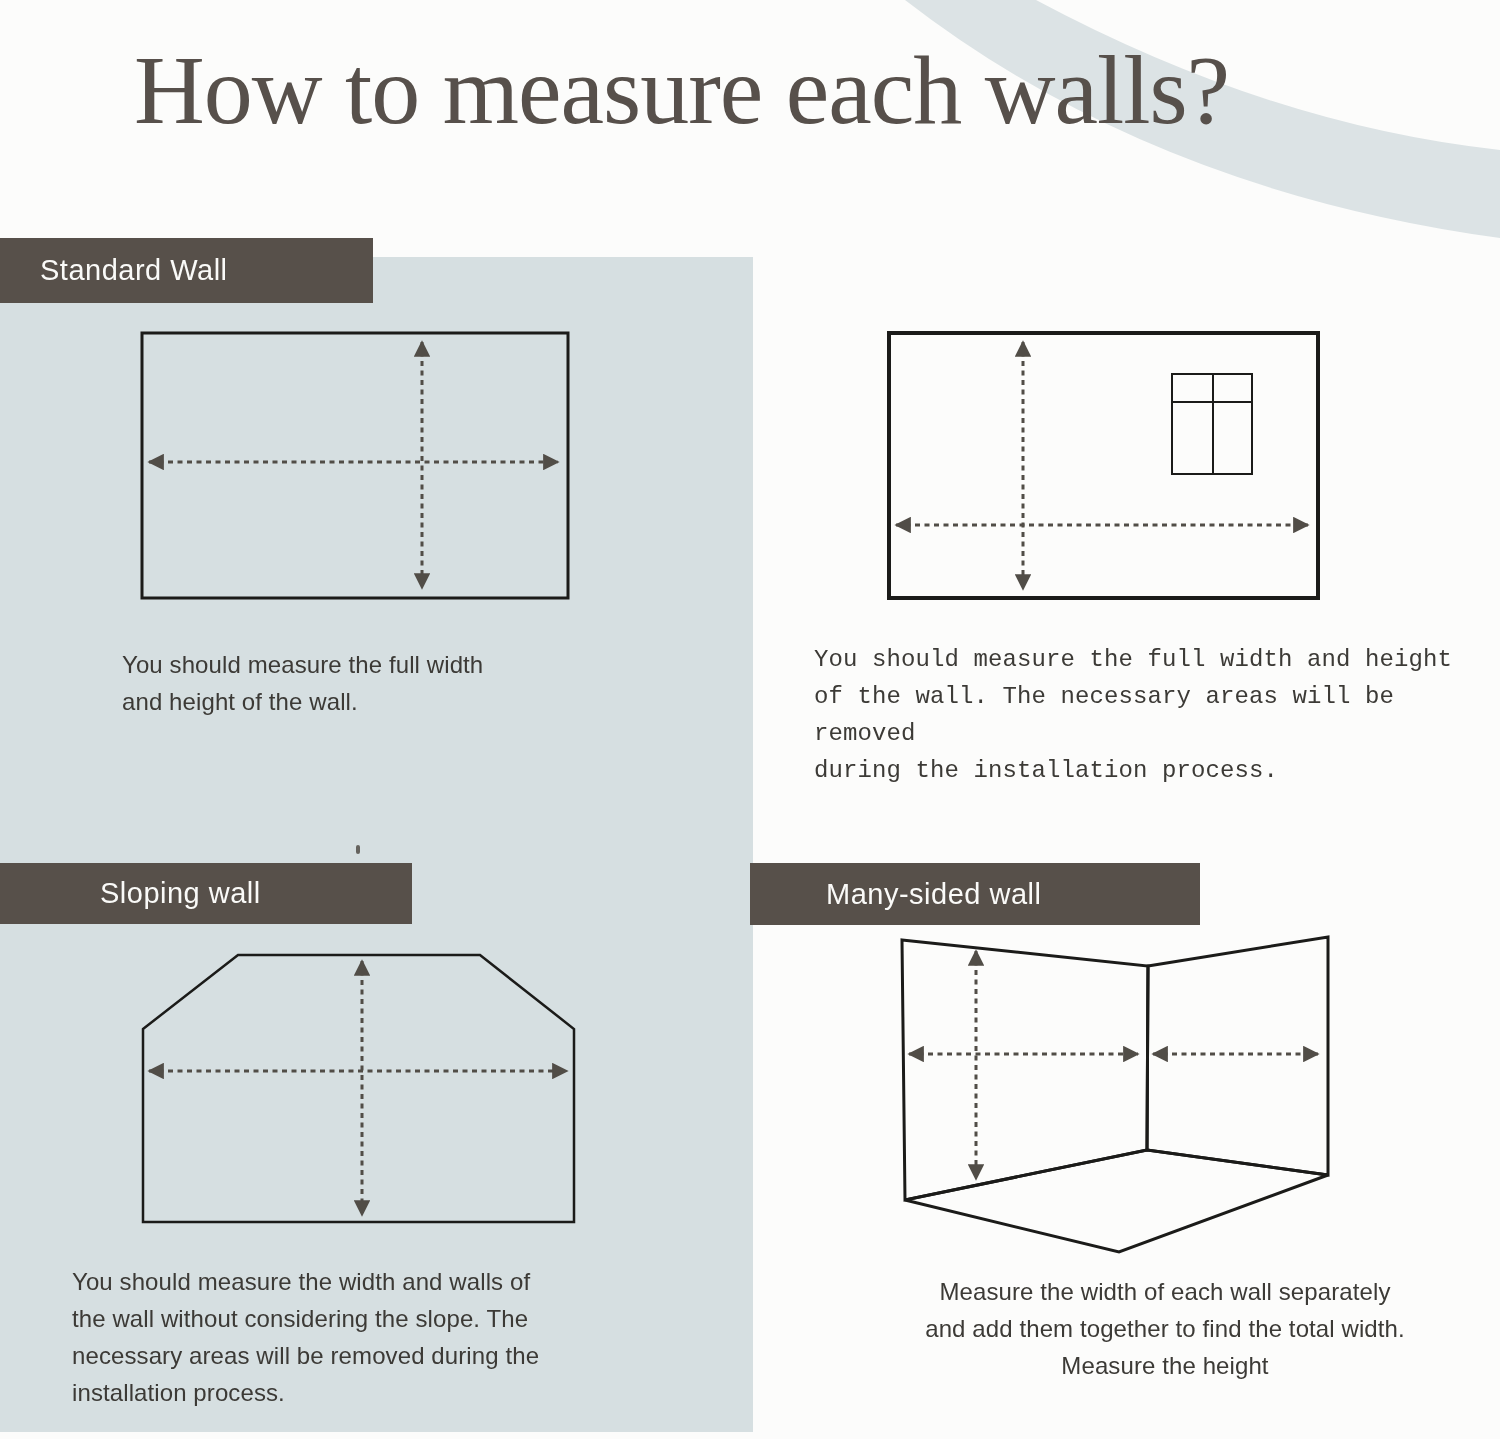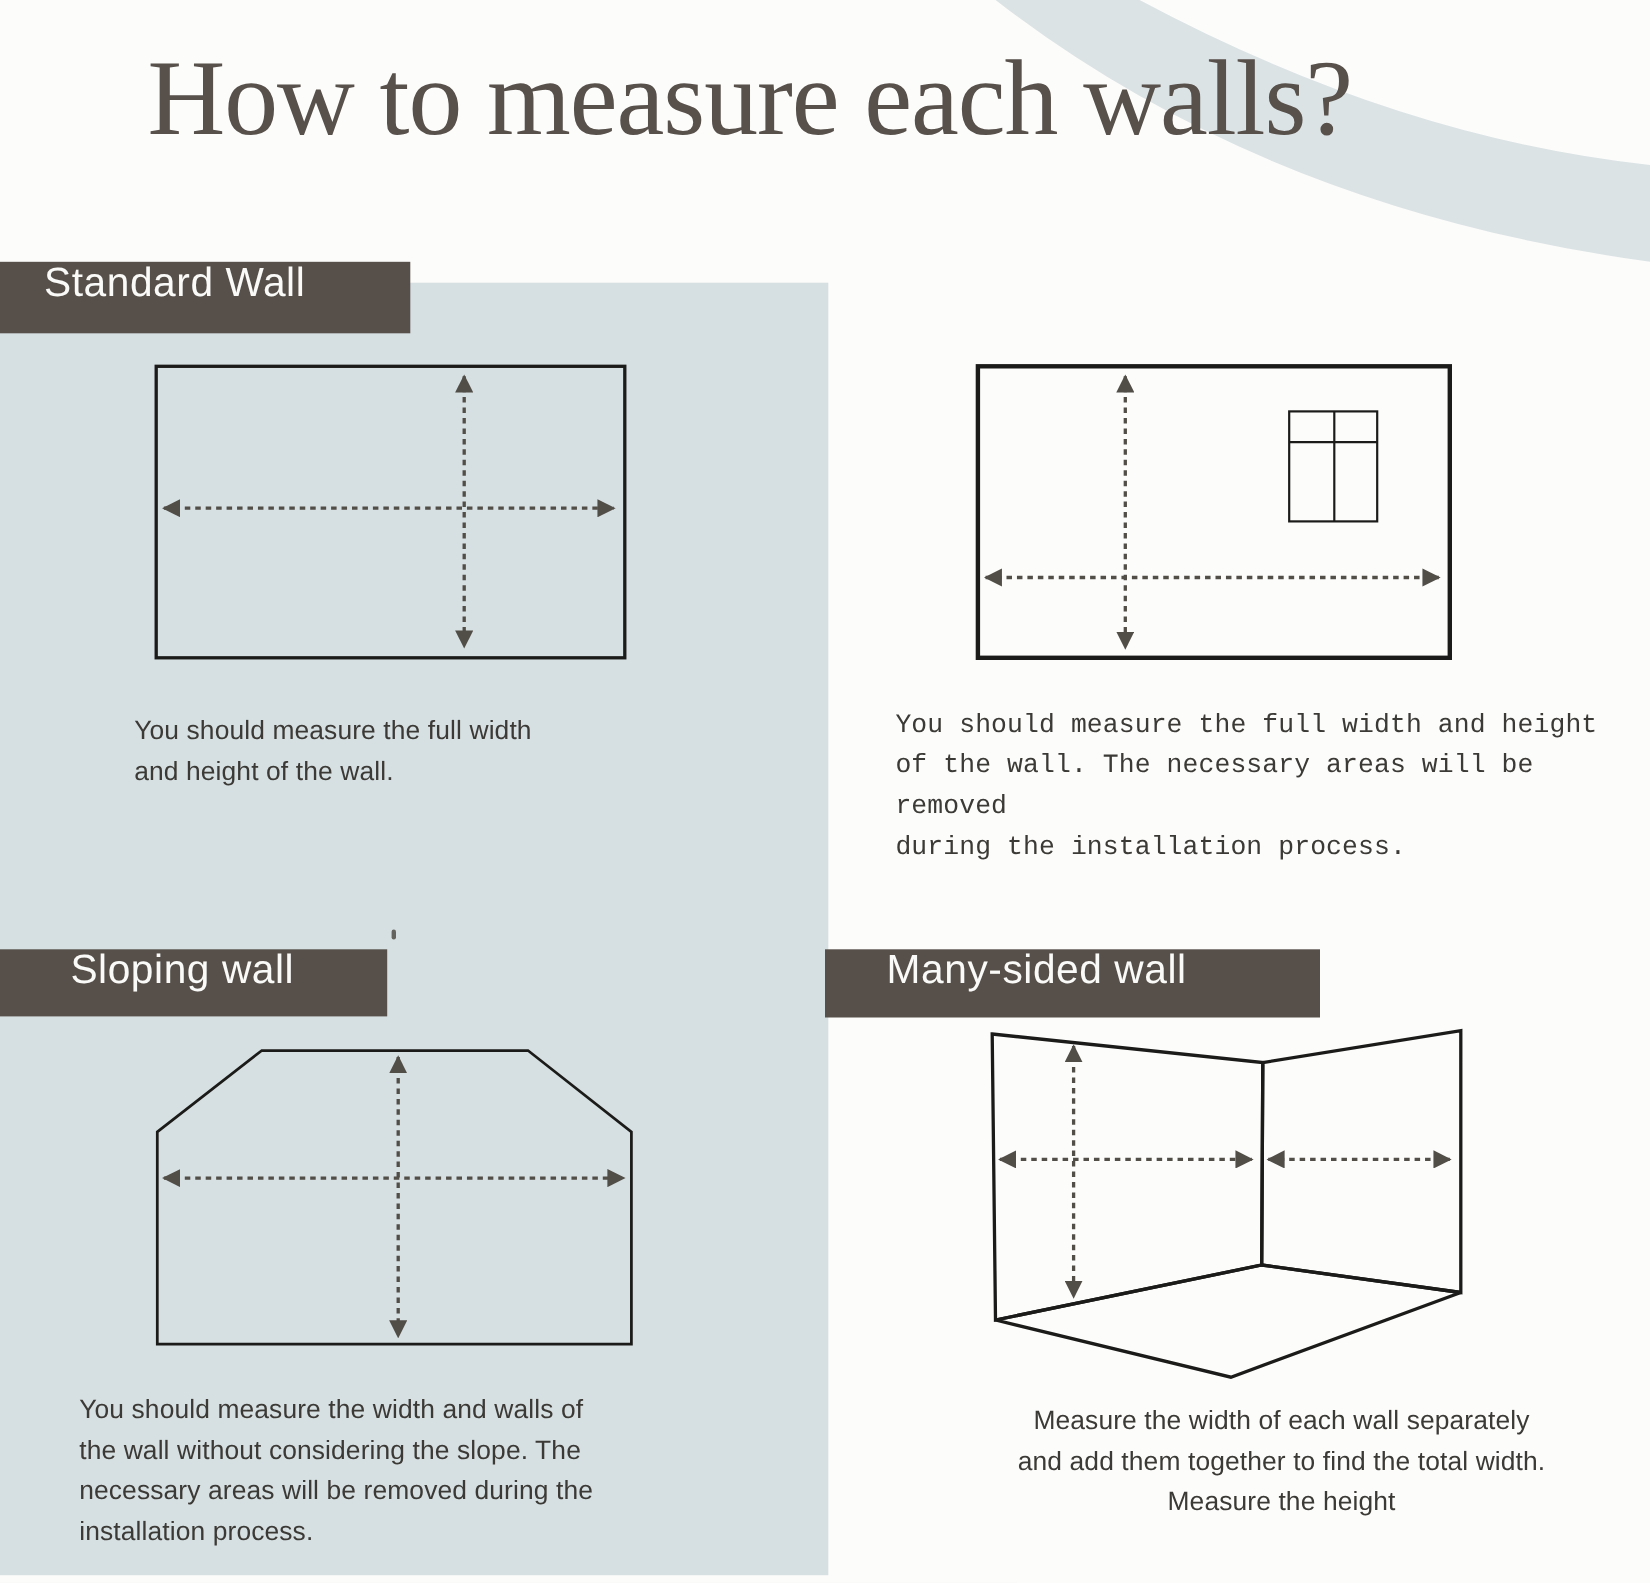--- a/index.html
+++ b/index.html
@@ -29,31 +29,31 @@
     background:var(--panel-bg);z-index:2;
   }
   .title{
     position:absolute;left:134px;top:34px;z-index:3;
     font-family:"Liberation Serif",serif;
     font-size:98px;font-weight:400;line-height:1.15;
     color:var(--title-text);letter-spacing:-1px;
     white-space:nowrap;
   }
   .header{
-    position:absolute;display:flex;
+    position:absolute;display:flex;align-items:center;
     background:var(--header-bg);color:var(--header-text);
-    font-size:37px;line-height:1;letter-spacing:.5px;
+    font-size:29px;line-height:1;letter-spacing:.5px;
     white-space:nowrap;
   }
   .header.z-low{z-index:1;}
   .header.z-high{z-index:3;}
   #hdr-standard{left:0;top:238px;width:373px;height:65px;padding-left:40px;}
   #hdr-obstacles{left:700px;top:242px;width:512px;height:60px;padding-left:68px;}
-  #hdr-sloping{left:0;top:863px;width:352px;height:61px;padding-left:64px;}
-  #hdr-many{left:750px;top:863px;width:450px;height:62px;padding-left:56px;}
+  #hdr-sloping{left:0;top:863px;width:412px;height:61px;padding-left:100px;}
+  #hdr-many{left:750px;top:863px;width:450px;height:62px;padding-left:76px;}
   .diagram{position:absolute;z-index:3;overflow:visible;}
   #dia-standard{left:130px;top:320px;}
   #dia-obstacles{left:880px;top:325px;}
   #dia-sloping{left:130px;top:940px;}
   #dia-many{left:880px;top:920px;}
   .outline{fill:none;stroke:var(--outline);}
   .dash{fill:none;stroke:var(--arrow);stroke-width:3;stroke-dasharray:5 4.5;}
   .mk{fill:var(--arrow);}
   .desc{
     position:absolute;z-index:3;

